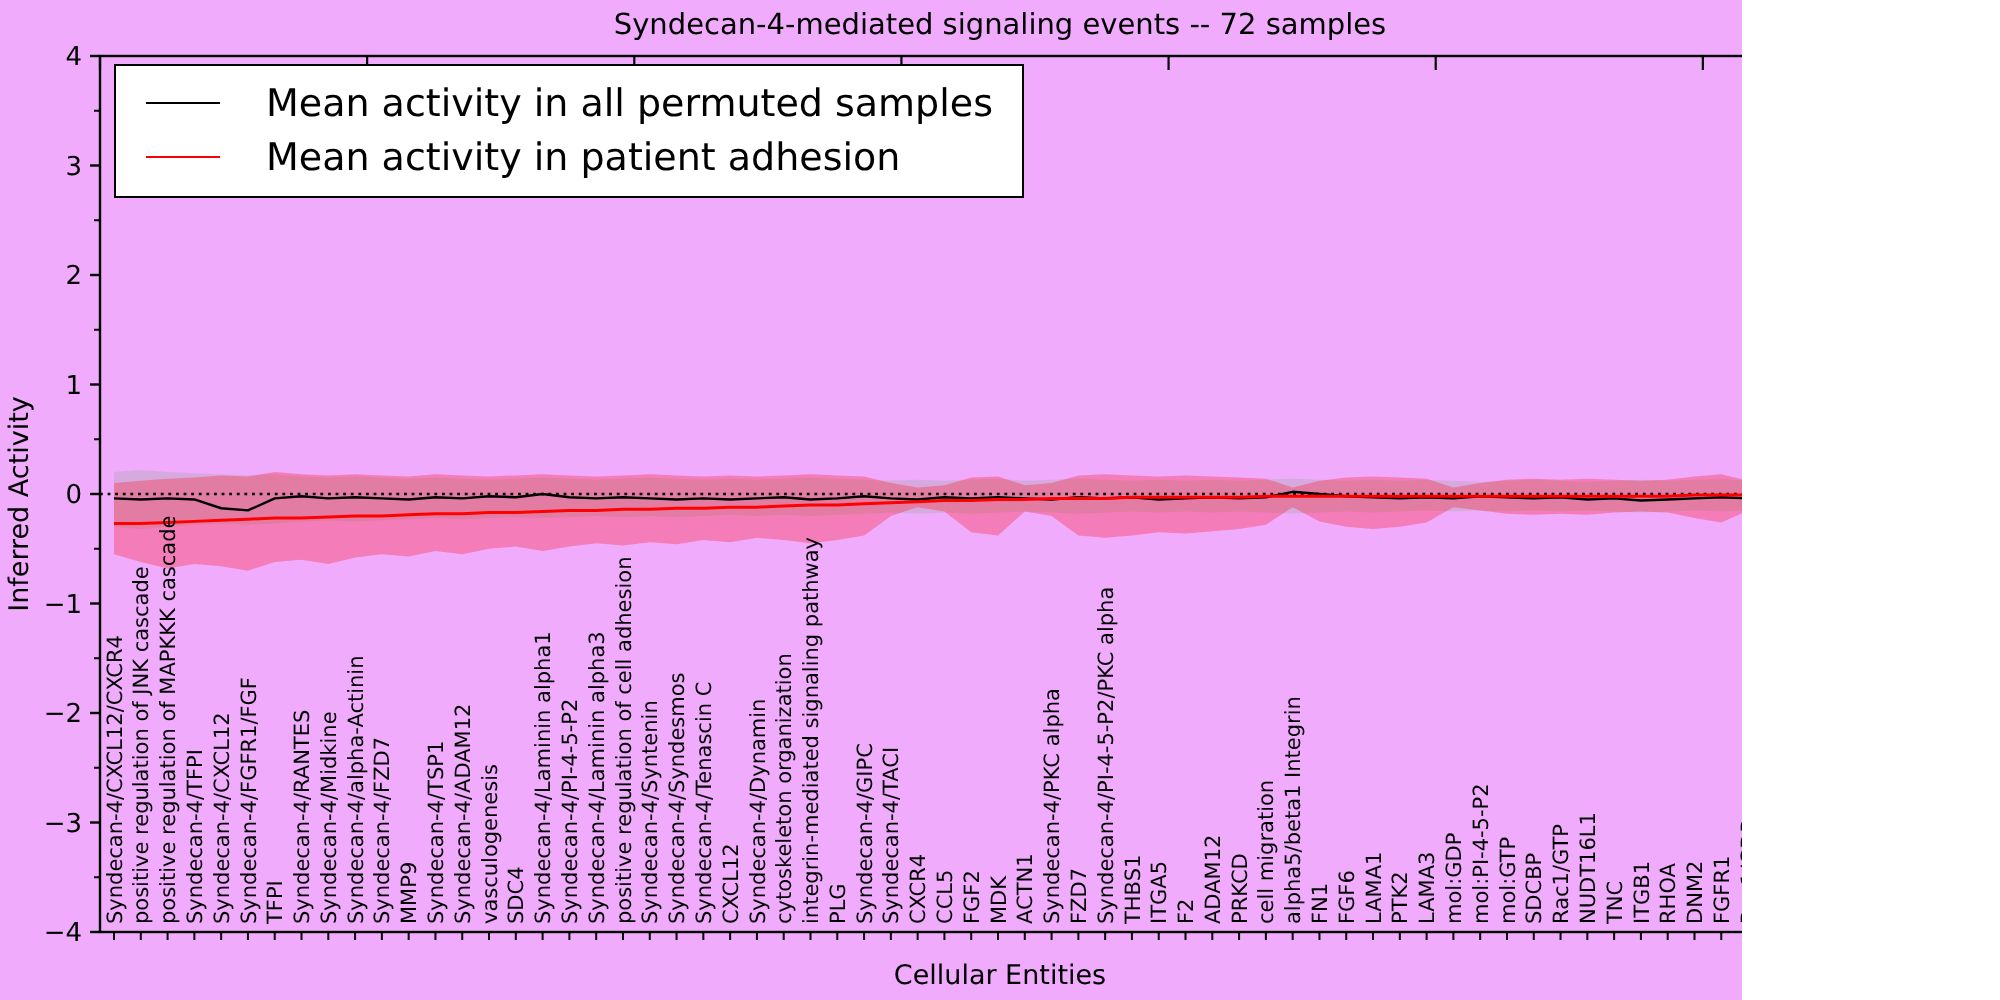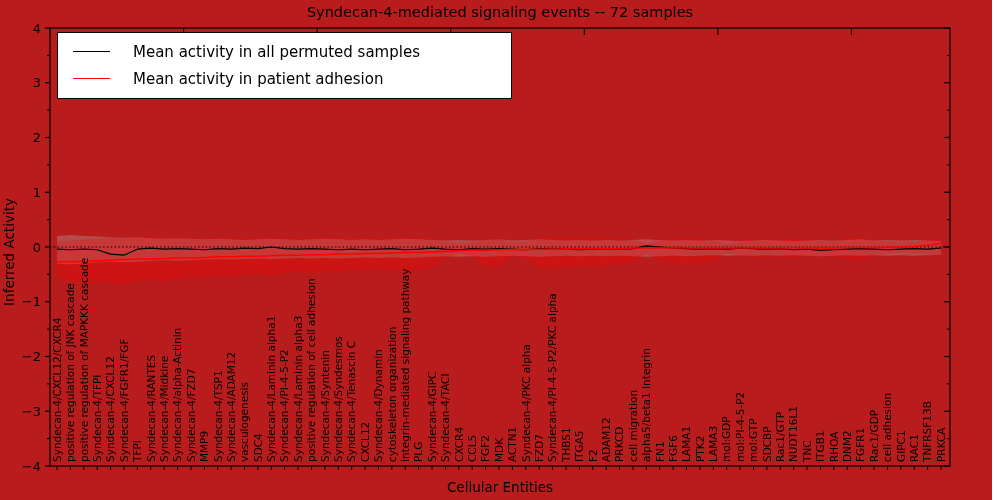--- a/index.html
+++ b/index.html
@@ -1,25 +1,25 @@
 <!DOCTYPE html>
 <html><head>
 <meta charset="utf-8">
 <style>
   html,body{margin:0;padding:0;background:#ffffff;}
-  .fig{position:relative;width:992px;height:500px;background:#b91c1c;overflow:hidden;
+  .fig{position:relative;width:871px;height:500px;background:#f0abfc;overflow:hidden;
        font-family:"DejaVu Sans","Liberation Sans",sans-serif;}
   svg{position:absolute;left:0;top:0;}
   svg text{font-family:"DejaVu Sans","Liberation Sans",sans-serif;fill:#000;}
   .legend{position:absolute;left:57px;top:32px;width:453px;border:1.2px solid #000;
           background:#ffffff;padding:5px 0 6px 0;z-index:5;}
   .lrow{display:flex;align-items:center;height:27px;}
   .lline{display:inline-block;width:37px;height:0;border-top:1.7px solid #000;
          margin-left:15px;margin-right:23px;flex:0 0 auto;}
-  .ltext{font-size:15px;color:#000;white-space:nowrap;}
+  .ltext{font-size:19px;color:#000;white-space:nowrap;}
 </style>
 </head>
 <body>
 
 <div class="fig">
   <svg id="plot" width="1000" height="500" viewBox="0 0 1000 500">
     <text x="500" y="17" text-anchor="middle" font-size="14.5">Syndecan-4-mediated signaling events -- 72 samples</text>
     <text transform="translate(14,252) rotate(-90)" text-anchor="middle" font-size="13.5">Inferred Activity</text>
     <text x="500" y="492" text-anchor="middle" font-size="13.5">Cellular Entities</text>
     <g id="plot-content">

